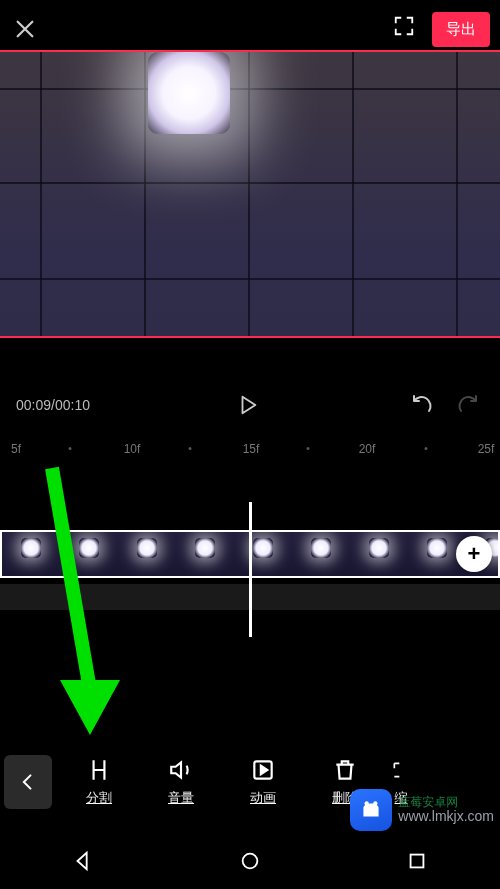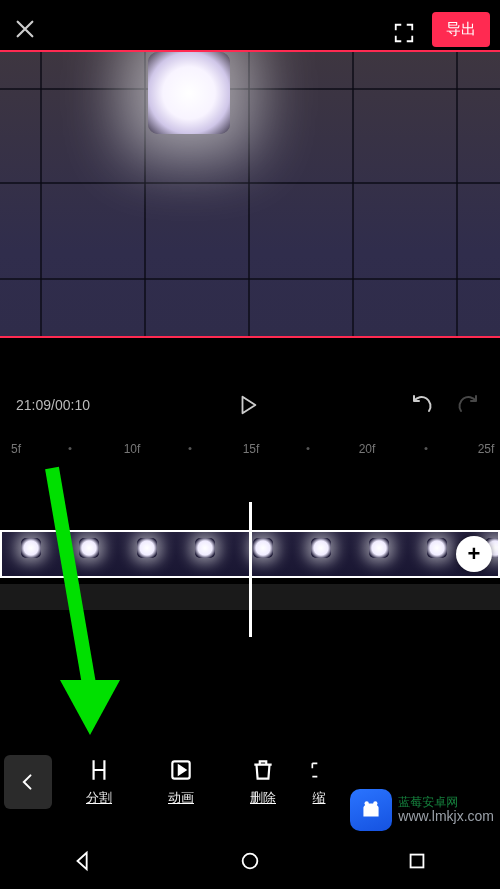--- a/index.html
+++ b/index.html
@@ -15,21 +15,21 @@
   
   .topbar {
     position: absolute;
     top: 0; left: 0; right: 0;
     height: 58px;
     display: flex;
     align-items: center;
     justify-content: space-between;
     padding: 0 10px;
   }
-  .topbar-left, .topbar-right { display: flex; align-items: flex-end; gap: 14px; }
+  .topbar-left, .topbar-right { display: flex; align-items: flex-start; gap: 14px; }
   .close-x { width: 30px; height: 30px; display:flex; align-items:center; justify-content:center; color:#ccc; }
   .fullscreen-btn { width: 28px; height: 28px; display:flex; align-items:center; justify-content:center; color:#fff; }
   .export-btn {
     background: #ff2a51;
     color: #fff;
     border: none;
     font-size: 15px;
     padding: 8px 14px;
     border-radius: 4px;
   }
@@ -198,21 +198,21 @@
     <div class="gl-v" style="left:40px"></div>
     <div class="gl-v" style="left:144px"></div>
     <div class="gl-v" style="left:248px"></div>
     <div class="gl-v" style="left:352px"></div>
     <div class="gl-v" style="left:456px"></div>
     <div class="light-panel"></div>
   </div>
 </div>
 
 <div class="transport">
-  <div class="time-text">21:09/00:10</div>
+  <div class="time-text">00:09/00:10</div>
   <div class="play-btn">
     <svg width="22" height="22" viewBox="0 0 24 24">
         <path d="M6 3 L20 12 L6 21 Z" fill="none" stroke="currentColor" stroke-width="2" stroke-linejoin="round"></path>
       </svg>
   </div>
   <div style="display:flex; gap:18px;">
     <div class="undo-btn">
       <svg width="24" height="24" viewBox="0 0 24 24">
           <path d="M20 18 A9 9 0 1 0 5 8 M5 8 V3 M5 8 H10" fill="none" stroke="currentColor" stroke-width="2" stroke-linecap="round"></path>
         </svg>
@@ -271,20 +271,29 @@
       <div class="ico">
         <svg width="26" height="26" viewBox="0 0 24 24" fill="none" stroke="#fff" stroke-width="2">
             <path d="M7 3v18M17 3v18M7 12h10"></path>
           </svg>
       </div>
       <span>分割</span>
     </div>
     <div class="tool">
       <div class="ico">
         <svg width="26" height="26" viewBox="0 0 24 24" fill="none" stroke="#fff" stroke-width="2">
+            <path d="M3 9v6h4l5 4V5L7 9H3z"></path>
+            <path d="M17 8c1.5 1.5 1.5 6.5 0 8"></path>
+          </svg>
+      </div>
+      <span>音量</span>
+    </div>
+    <div class="tool">
+      <div class="ico">
+        <svg width="26" height="26" viewBox="0 0 24 24" fill="none" stroke="#fff" stroke-width="2">
             <rect x="4" y="4" width="16" height="16" rx="2"></rect>
             <path d="M10 8l6 4-6 4V8z" fill="#fff"></path>
           </svg>
       </div>
       <span>动画</span>
     </div>
     <div class="tool">
       <div class="ico">
         <svg width="26" height="26" viewBox="0 0 24 24" fill="none" stroke="#fff" stroke-width="2">
             <path d="M4 7h16M9 7V4h6v3M6 7l1 13h10l1-13"></path>

